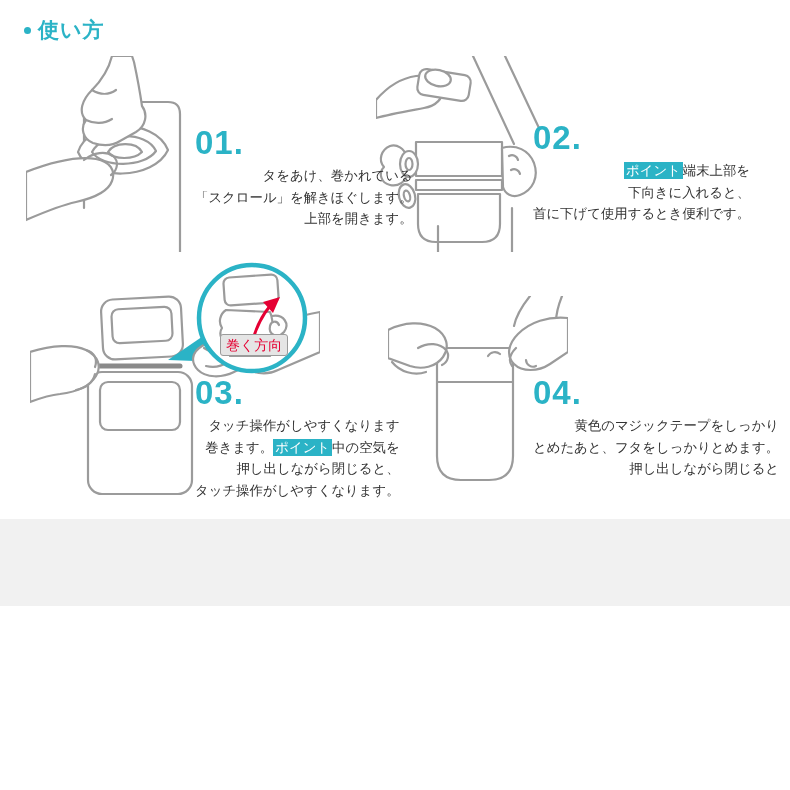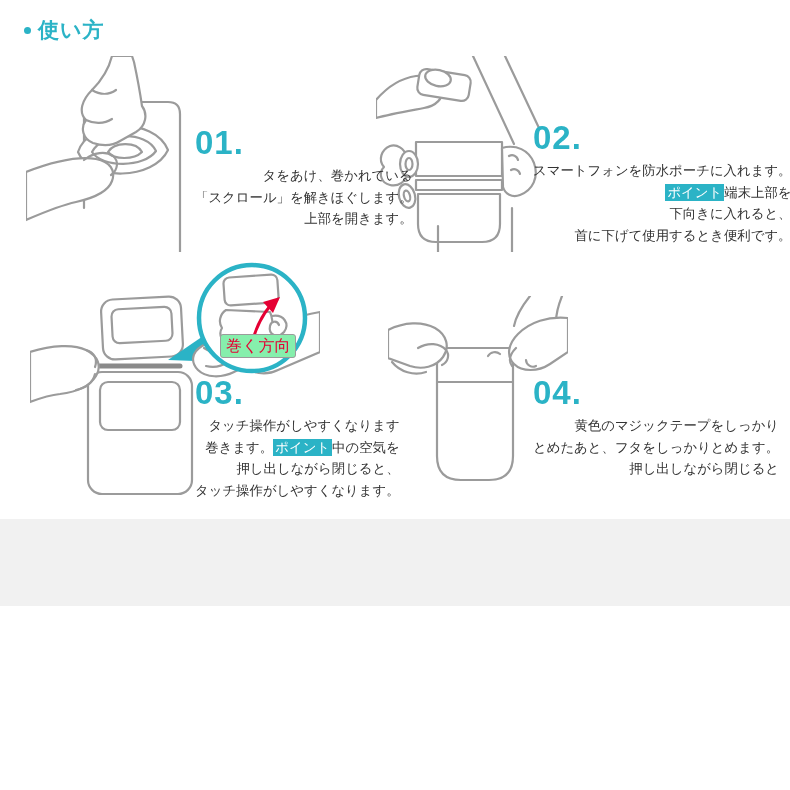--- a/index.html
+++ b/index.html
@@ -17,22 +17,22 @@
   .ln{stroke:#9b9b9b;stroke-width:2.2;fill:none;stroke-linecap:round;stroke-linejoin:round;}
   .fl{stroke:#9b9b9b;stroke-width:2.2;fill:#fff;stroke-linecap:round;stroke-linejoin:round;}
 
   
   .step-text{position:absolute;z-index:3;}
   .step-num{font-size:33px;font-weight:bold;letter-spacing:1px;line-height:1;margin-bottom:6px;}
   .step-body{font-size:13.4px;line-height:21.5px;white-space:nowrap;text-align:right;}
   .hl{color:#fff;padding:1px 2px;}
 
   
-  .callout-label{position:absolute;left:190px;top:74px;z-index:2;background:#86efac;
-    border:1.5px solid #9b9b9b;border-radius:3px;font-size:16px;line-height:1;
+  .callout-label{position:absolute;left:190px;top:74px;z-index:2;background:#e5e5e5;
+    border:1.5px solid #9b9b9b;border-radius:3px;font-size:14px;line-height:1;
     padding:3px 5px;white-space:nowrap;}
 
   
   .notes{position:absolute;left:0;top:519px;width:790px;height:271px;}
 </style>
 </head>
 <body>
 
 <div id="page">
 
@@ -103,21 +103,20 @@
       <g>
         <path class="ln" d="M62,170 V196"></path>
         <path class="ln" d="M136,152 V196"></path>
       </g>
     </svg>
   </div>
 
   <div class="step-text" style="left:533px;top:121px;">
     <div class="step-num accent-fg" style="color: rgb(43, 179, 198);">02.</div>
     <div class="step-body">
-      <div>スマートフォンを防水ポーチに入れます。</div>
       <div><span class="hl accent-bg" style="background: rgb(43, 179, 198);">ポイント</span><span>端末上部を</span></div>
       <div>下向きに入れると、</div>
       <div>首に下げて使用するとき便利です。</div>
     </div>
   </div>
 
   <div class="illus" style="left:30px;top:260px;">
     <svg width="290" height="240" viewBox="0 0 290 240">
       <g>
         <rect class="fl" x="72" y="38" width="80" height="60" rx="12" transform="rotate(-3 112 68)"></rect>

